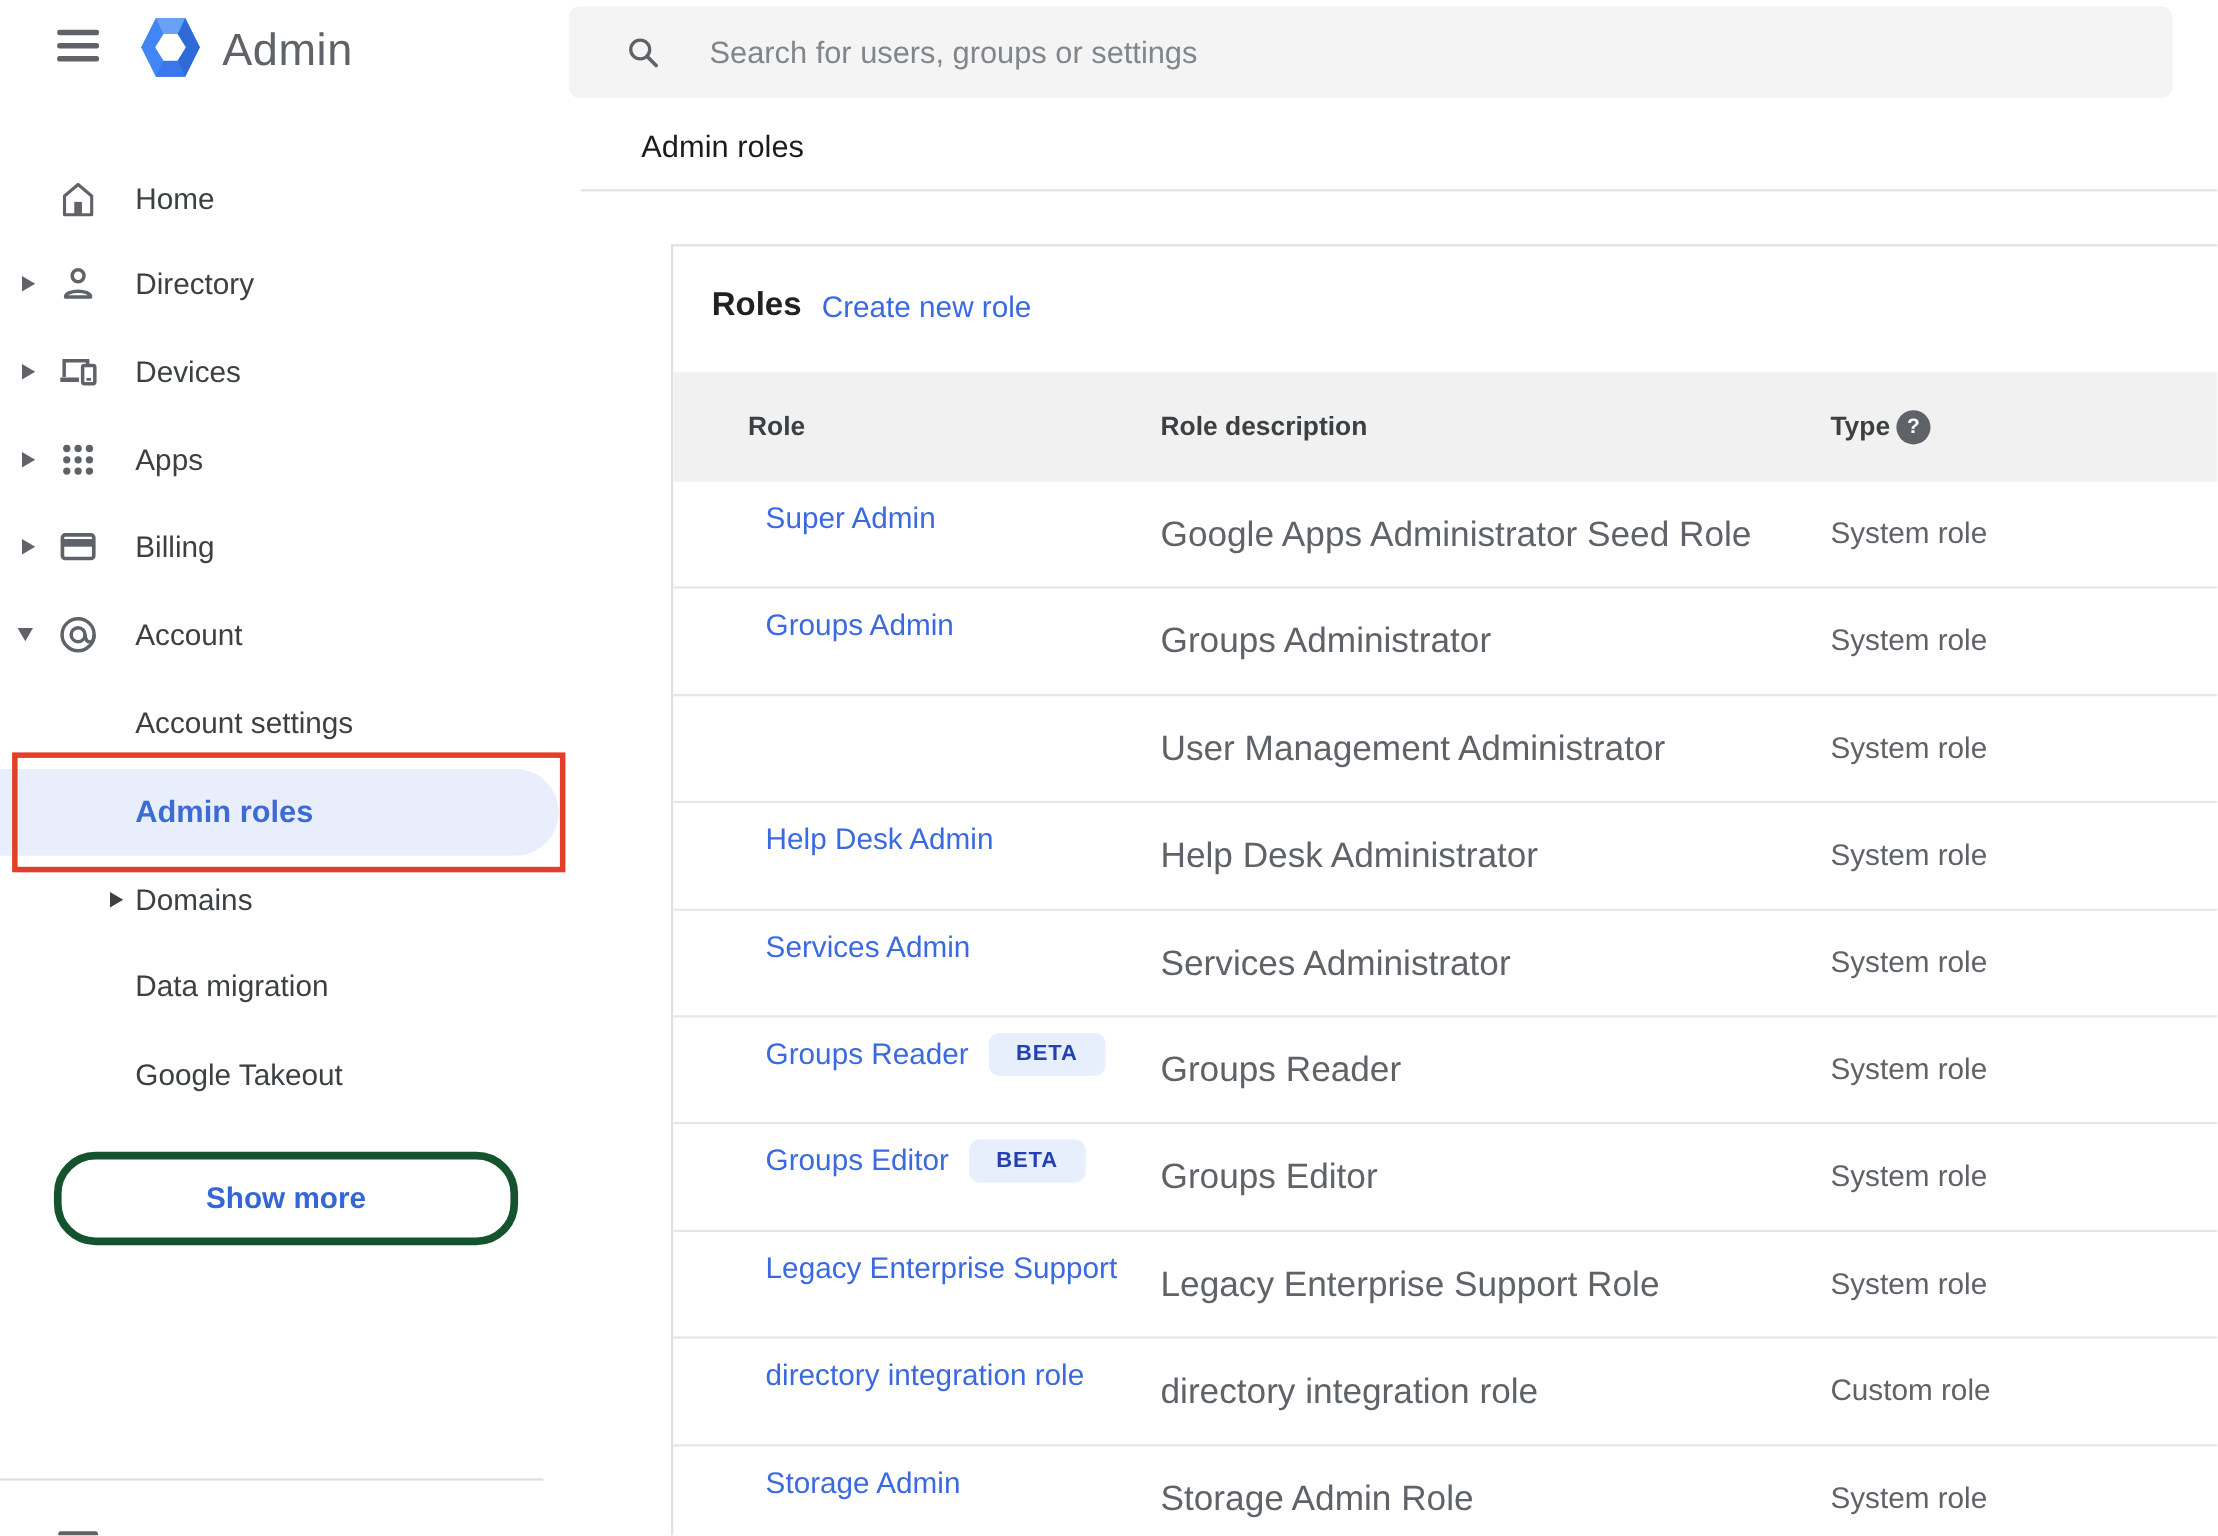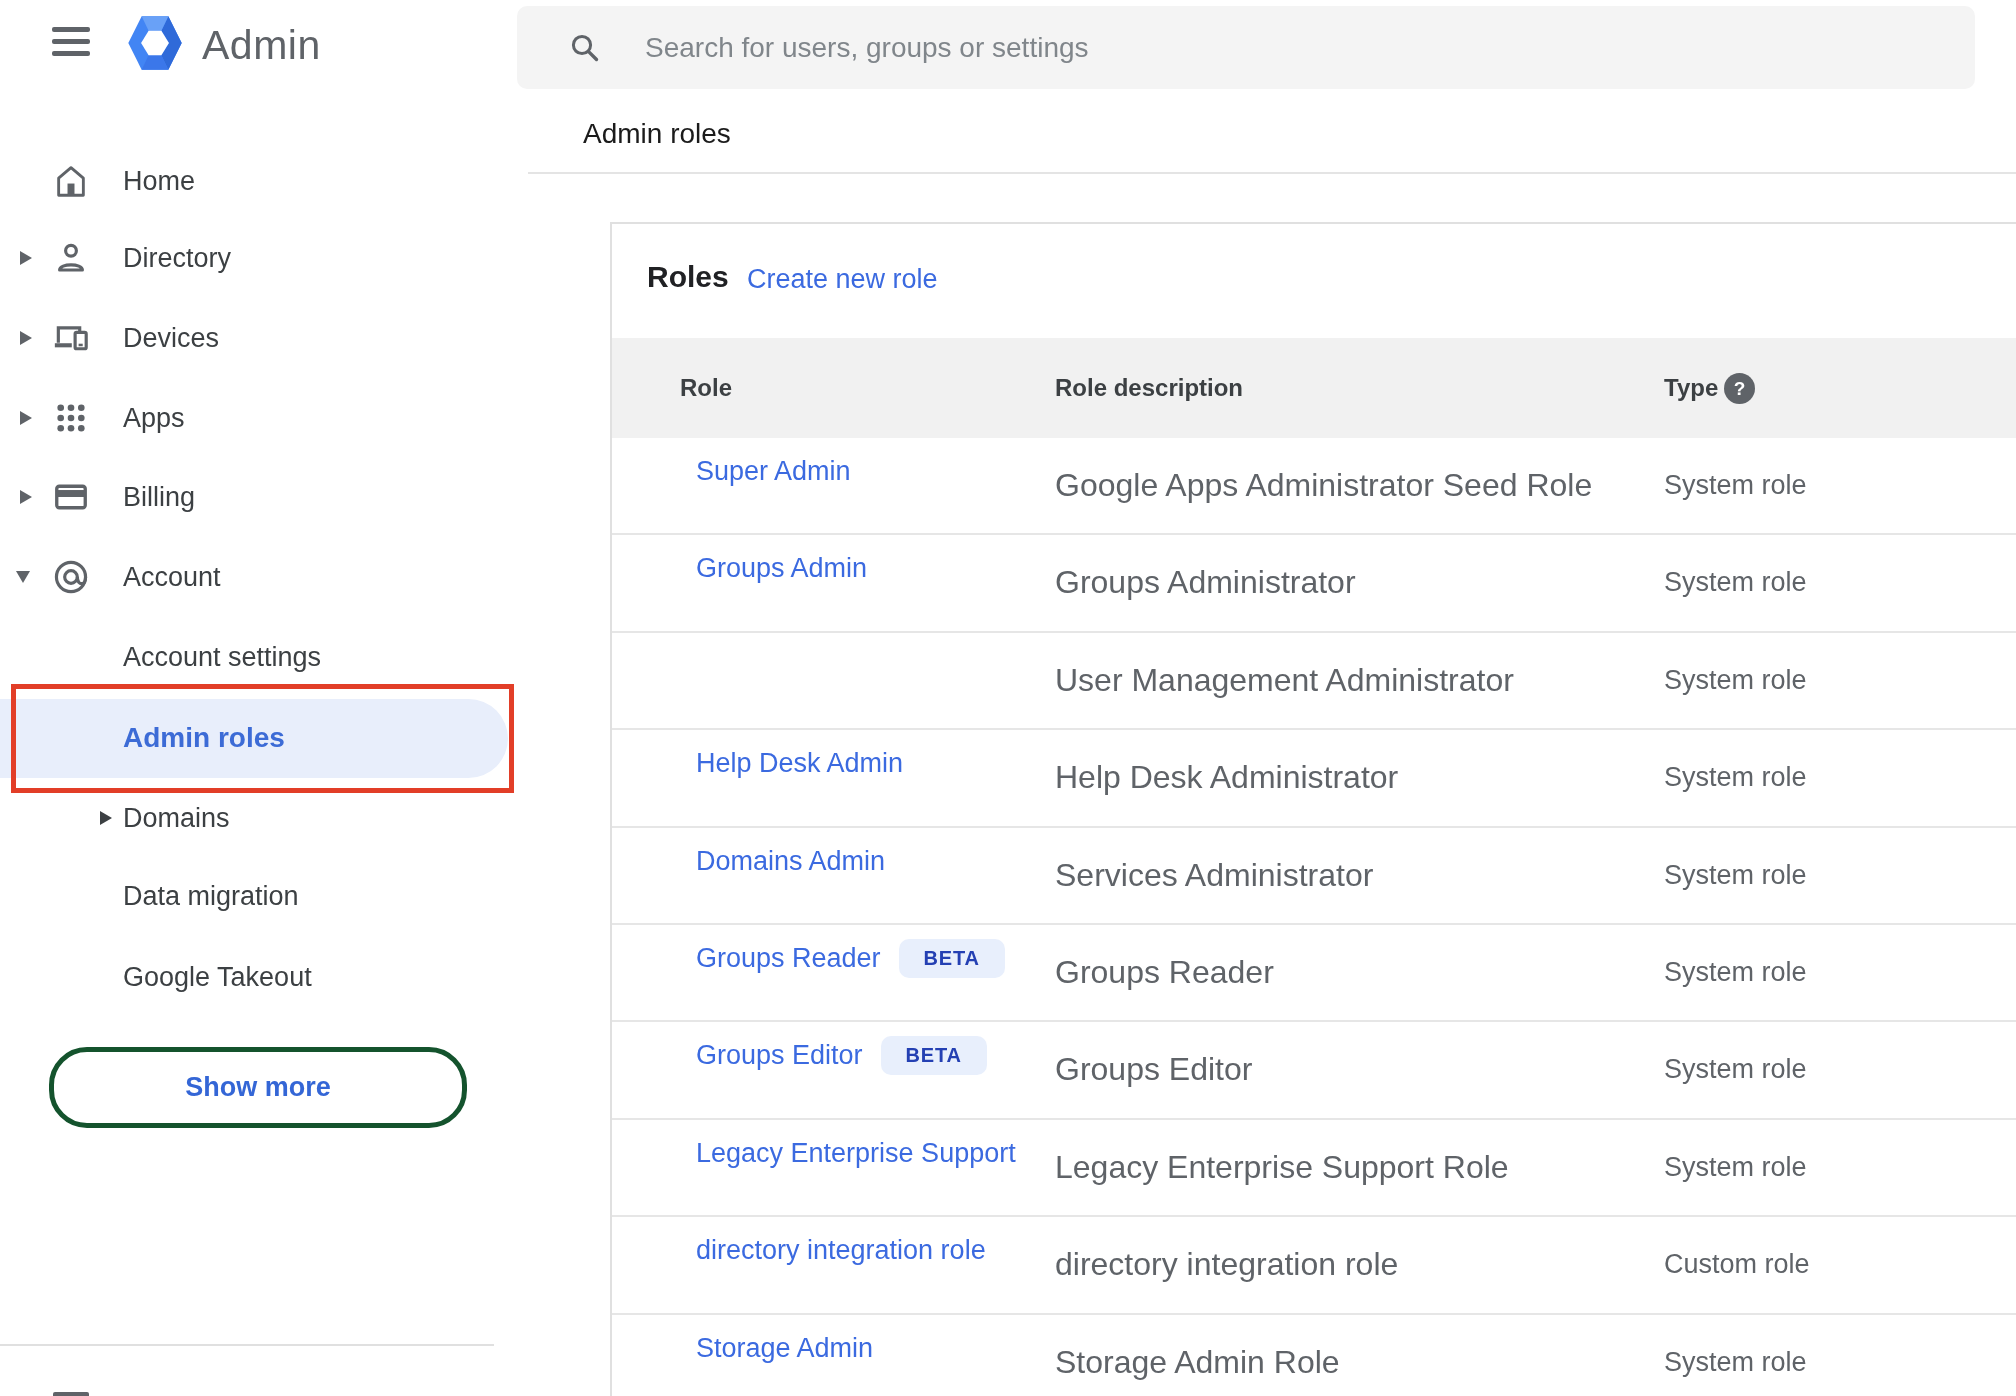--- a/index.html
+++ b/index.html
@@ -15,21 +15,21 @@
   .product-name{position:absolute;left:202px;top:22px;font-size:41px;color:#5f6368;letter-spacing:0.5px;}
   .nav-item{position:absolute;left:0;width:530px;height:44px;display:flex;align-items:center;cursor:pointer;}
   .nav-item .arrow-right{position:absolute;left:20px;width:0;height:0;border-left:12px solid #5f6368;border-top:7.5px solid transparent;border-bottom:7.5px solid transparent;}
   .nav-item .arrow-down{position:absolute;left:16px;width:0;height:0;border-top:12px solid #5f6368;border-left:7.5px solid transparent;border-right:7.5px solid transparent;}
   .nav-item .nav-icon{position:absolute;left:52px;width:38px;height:38px;}
   .nav-label{position:absolute;left:123px;font-size:27px;color:#3c4043;white-space:nowrap;}
   .sub-arrow{position:absolute;left:100px;width:0;height:0;border-left:12px solid #3c4043;border-top:7.5px solid transparent;border-bottom:7.5px solid transparent;}
   .active-pill{position:absolute;left:0;top:699px;width:508px;height:79px;background:#e8eefb;border-radius:0 42px 42px 0;}
   .active-pill-label{position:absolute;left:123px;top:722px;font-size:28px;font-weight:bold;color:#3c6bd6;}
   .annotation-box{position:absolute;left:11px;top:684px;width:493px;height:99px;border:5px solid #e23e28;}
-  .show-more-btn{position:absolute;left:49px;top:1047px;width:408px;height:71px;border:5px solid #14532d;border-radius:38px;display:flex;align-items:center;justify-content:center;cursor:pointer;background:#fff;}
+  .show-more-btn{position:absolute;left:49px;top:1047px;width:408px;height:71px;border:7px solid #14532d;border-radius:38px;display:flex;align-items:center;justify-content:center;cursor:pointer;background:#fff;}
   .show-more-btn span{font-size:27px;font-weight:bold;color:#3466d6;}
   .sidebar-divider{position:absolute;left:0;top:1344px;width:494px;height:2px;background:#e0e0e0;}
   .partial-icon{position:absolute;left:53px;top:1392px;width:36px;height:6px;background:#5f6368;border-radius:2px 2px 0 0;}
   
   .search-bar{position:absolute;left:517px;top:6px;width:1458px;height:83px;background:#f4f4f4;border-radius:10px;display:flex;align-items:center;cursor:text;}
   .search-icon{position:absolute;left:50px;top:24px;width:36px;height:36px;}
   .search-placeholder{position:absolute;left:128px;font-size:28px;color:#80868b;white-space:nowrap;}
   .breadcrumb{position:absolute;left:583px;top:118px;font-size:28px;color:#1b1b1b;}
   .top-divider{position:absolute;left:528px;top:172px;width:1488px;height:2px;background:#e4e4e4;}
   
@@ -209,21 +209,21 @@
         </div>
         <div class="trow">
           <div class="cell-role">
             <a class="role-link">Help Desk Admin</a>
           </div>
           <div class="cell-desc">Help Desk Administrator</div>
           <div class="cell-type">System role</div>
         </div>
         <div class="trow">
           <div class="cell-role">
-            <a class="role-link">Domains Admin</a>
+            <a class="role-link">Services Admin</a>
           </div>
           <div class="cell-desc">Services Administrator</div>
           <div class="cell-type">System role</div>
         </div>
         <div class="trow">
           <div class="cell-role">
             <a class="role-link">Groups Reader</a>
             <span class="beta-badge">BETA</span>
           </div>
           <div class="cell-desc">Groups Reader</div>

